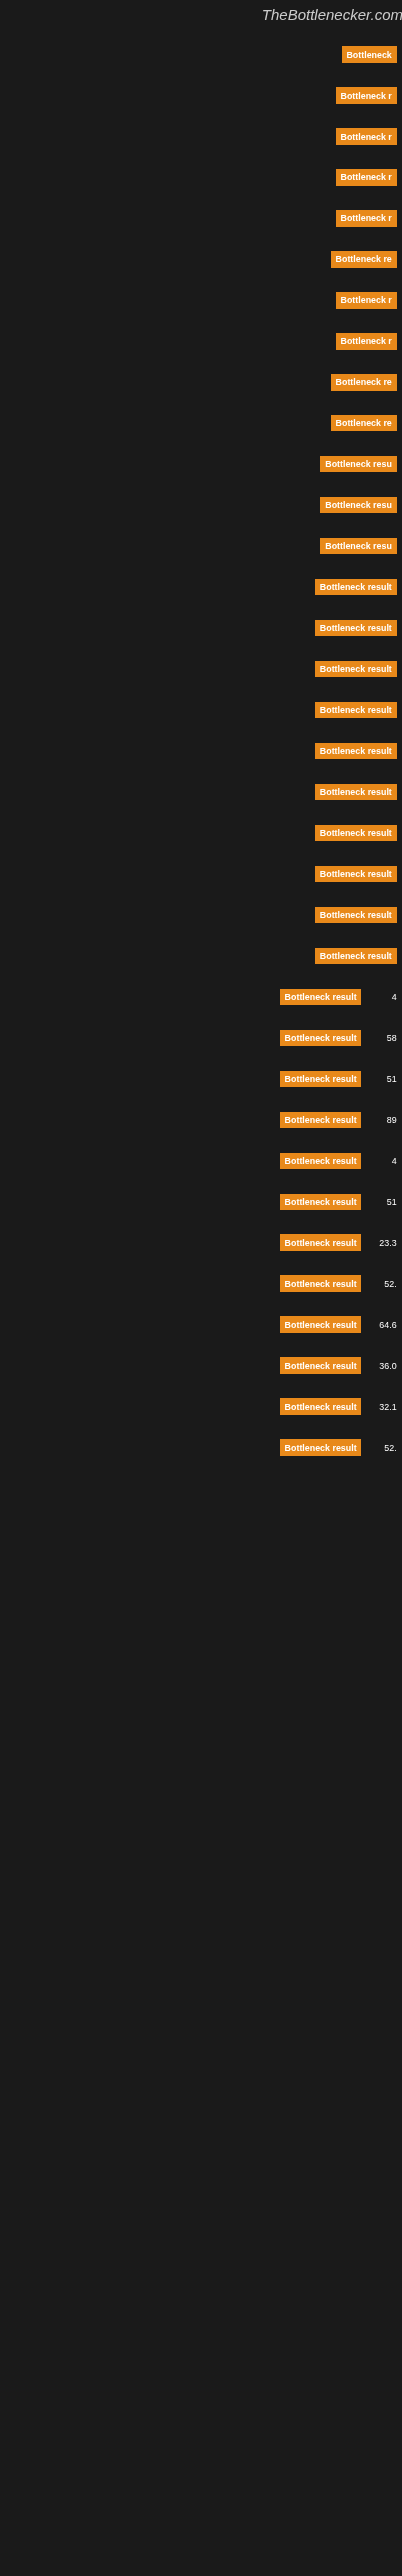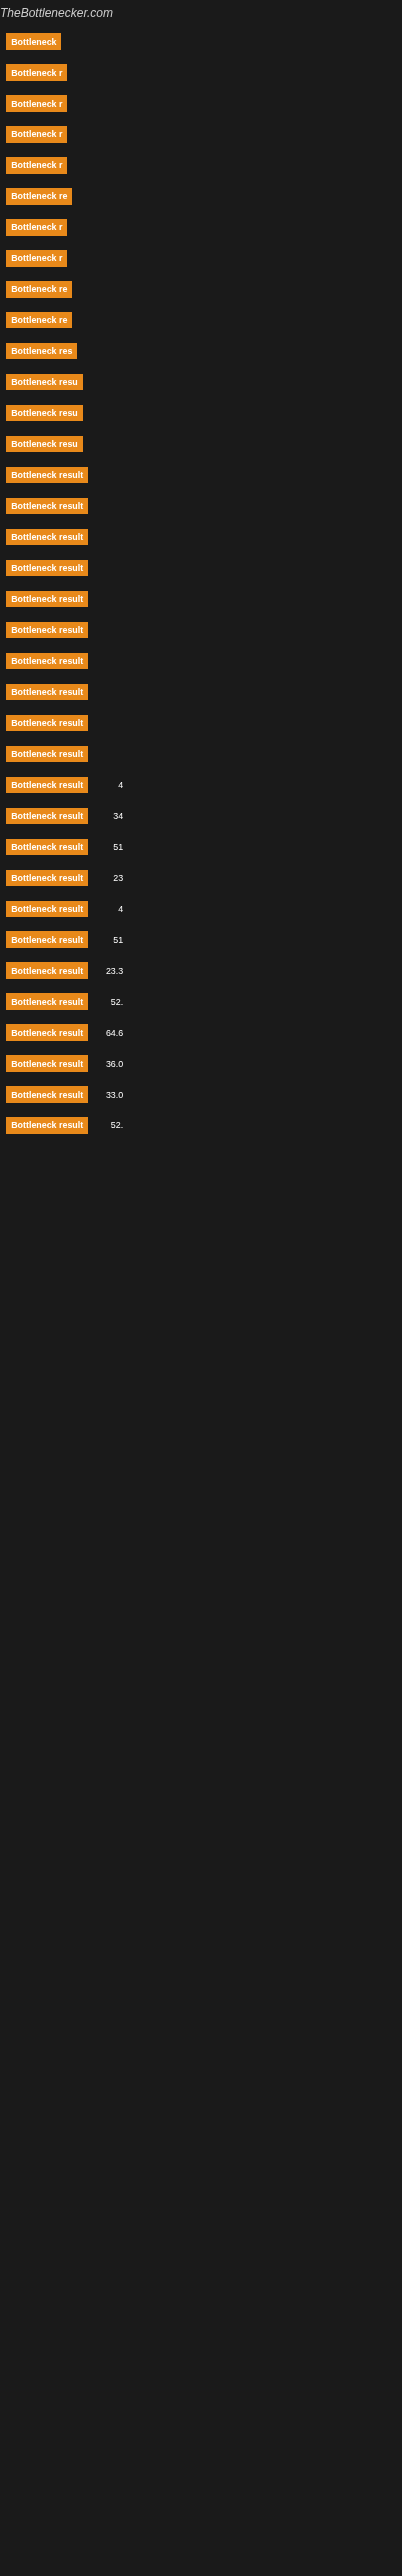--- a/index.html
+++ b/index.html
@@ -8,31 +8,32 @@
       box-sizing: border-box;
     }
     body {
       background-color: #1a1a1a;
       font-family: Arial, sans-serif;
       width: 403px;
       min-height: 2576px;
       position: relative;
     }
     .site-title {
-      text-align: left;
+      text-align: right;
       color: #cccccc;
-      font-size: 12px;
+      font-size: 15px;
       padding: 6.4px 0 3.2px 0;
       font-style: italic;
     }
     .row {
       display: flex;
       align-items: center;
       padding: 4.8px 6.4px;
-      margin: 5px 0;
+      margin: 15px 0;
+      justify-content: flex-end;
     }
     .label-box {
       background-color: #e8891a;
       color: #ffffff;
       font-size: 8.9px;
       font-weight: bold;
       padding: 3.2px 4.8px;
       white-space: nowrap;
       min-width: 16px;
     }
@@ -74,23 +75,20 @@
     <div class="row">
       <span class="label-box">Bottleneck r</span>
     </div>
     <div class="row">
       <span class="label-box">Bottleneck re</span>
     </div>
     <div class="row">
       <span class="label-box">Bottleneck re</span>
     </div>
     <div class="row">
-      <span class="label-box">Bottleneck res</span>
-    </div>
-    <div class="row">
       <span class="label-box">Bottleneck resu</span>
     </div>
     <div class="row">
       <span class="label-box">Bottleneck resu</span>
     </div>
     <div class="row">
       <span class="label-box">Bottleneck resu</span>
     </div>
     <div class="row">
       <span class="label-box">Bottleneck result</span>
@@ -121,29 +119,29 @@
     </div>
     <div class="row">
       <span class="label-box">Bottleneck result</span>
     </div>
     <div class="row">
       <span class="label-box">Bottleneck result</span>
       <span class="value-text">4</span>
     </div>
     <div class="row">
       <span class="label-box">Bottleneck result</span>
-      <span class="value-text">34</span>
+      <span class="value-text">58</span>
     </div>
     <div class="row">
       <span class="label-box">Bottleneck result</span>
       <span class="value-text">51</span>
     </div>
     <div class="row">
       <span class="label-box">Bottleneck result</span>
-      <span class="value-text">23</span>
+      <span class="value-text">89</span>
     </div>
     <div class="row">
       <span class="label-box">Bottleneck result</span>
       <span class="value-text">4</span>
     </div>
     <div class="row">
       <span class="label-box">Bottleneck result</span>
       <span class="value-text">51</span>
     </div>
     <div class="row">
@@ -157,20 +155,20 @@
     <div class="row">
       <span class="label-box">Bottleneck result</span>
       <span class="value-text">64.6</span>
     </div>
     <div class="row">
       <span class="label-box">Bottleneck result</span>
       <span class="value-text">36.0</span>
     </div>
     <div class="row">
       <span class="label-box">Bottleneck result</span>
-      <span class="value-text">33.0</span>
+      <span class="value-text">32.1</span>
     </div>
     <div class="row">
       <span class="label-box">Bottleneck result</span>
       <span class="value-text">52.</span>
     </div>
   </div>
 
 
 </body></html>

